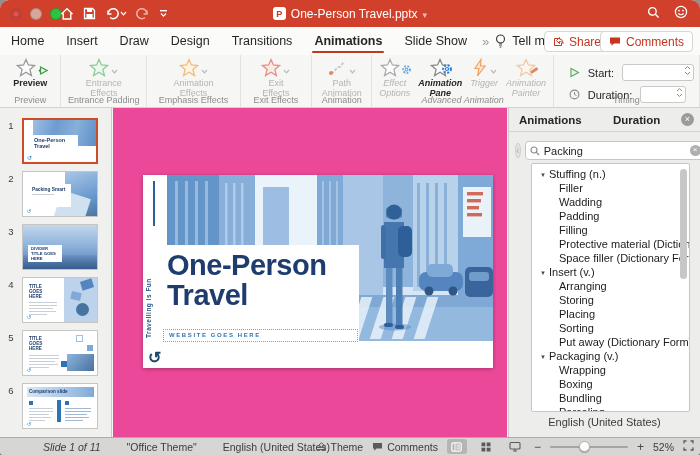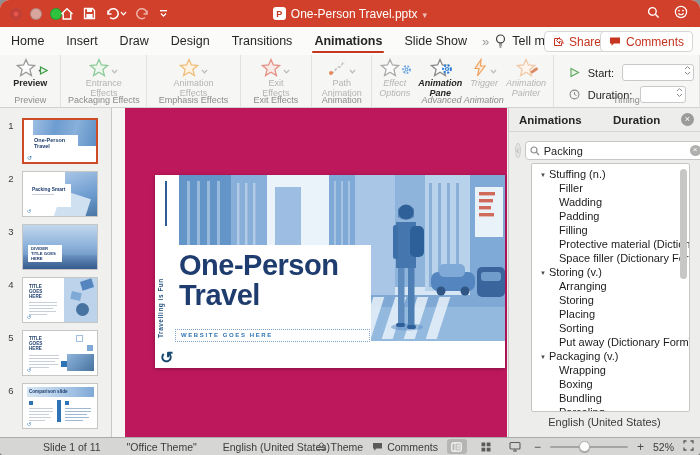--- a/index.html
+++ b/index.html
@@ -58,21 +58,21 @@
   
   .slides-panel { position:absolute; top:108px; left:0; width:112px; bottom:18px; background:#F0F0EF; border-right:1px solid #C9C9C8; overflow:hidden; padding-top:10px; }
   .thumb-row { display:flex; margin-bottom:7px; }
   .thumb-num { width:22px; text-align:center; font-size:9.5px; color:#3A3A3A; padding-top:2px; }
   .thumb { position:relative; width:76px; height:46px; background:#fff; border:1px solid #C6C6C5; overflow:hidden; }
   .thumb.sel { border:2px solid #CD4B27; }
   .mi { position:absolute; }
   .mi-line { height:1px; background:#C9CFD8; }
   .mi-title { font-weight:bold; color:#1E3C6E; }
 
-  .canvas { position:absolute; top:108px; left:113px; right:193px; bottom:18px; background:#be185d;margin-left:12px; }
+  .canvas { position:absolute; top:108px; left:113px; right:193px; bottom:18px; background:#ec4899; }
   .slide { position:absolute; left:30px; top:67px; width:350px; height:193px; background:#fff; box-shadow:0 1px 4px rgba(0,0,0,.3); }
   .s-line { position:absolute; left:10px; top:6px; width:2px; height:45px; background:#2E5E96; }
   .s-side { position:absolute; left:2px; top:68px; height:95px; writing-mode:vertical-rl; transform:rotate(180deg);
             font-size:6.5px; font-weight:bold; color:#24507E; letter-spacing:.5px; }
   .s-photo { position:absolute; left:24px; top:0; width:326px; height:166px; }
   .s-titlebox { position:absolute; left:19px; top:70px; width:197px; height:97px; background:#fff; padding:5px 0 0 5px; }
   .s-title { font-size:29px; line-height:30px; font-weight:bold; color:#1E3C6E; letter-spacing:-.5px; }
   .s-web { position:absolute; left:20px; top:154px; width:195px; height:13px; border:1px dotted #7FA3C8;
            font-size:6px; font-weight:bold; letter-spacing:1.6px; color:#2E74B5; line-height:11px; padding-left:5px; }
   .s-logo { position:absolute; left:5px; top:173px; font-size:16px; font-weight:bold; color:#17486F; }
@@ -97,21 +97,21 @@
   .th-row.h .tri { font-size:6px; color:#4A4A4A; margin-right:3px; vertical-align:1px; }
   .th-row.i { padding-left:27px; }
   .th-scroll { position:absolute; top:5px; right:2px; width:7px; height:110px; border-radius:4px; background:#C7C7C6; }
   .side-lang { position:absolute; bottom:9px; left:0; right:0; text-align:center; font-size:11px; color:#3A3A3A; }
 
   
   .statusbar { position:absolute; bottom:0; left:0; right:0; height:18px; background:#D6D6D4; border-top:1px solid #ABABA9;
                display:flex; align-items:center; font-size:10.5px; color:#3C3C3C; }
   .sb-left { display:flex; align-items:center; }
   .sb-it { margin-left:26px; }
-  .sb-it.first { margin-left:43px; }
+  .sb-it.first { margin-left:43px;font-style:italic; }
   .sb-right { position:absolute; right:6px; display:flex; align-items:center; gap:9px; }
   .sb-btn { display:flex; align-items:center; gap:4px; }
   .viewbtn { width:20px; height:15px; border-radius:3px; display:flex; align-items:center; justify-content:center; }
   .viewbtn.on { background:#B5B5B3; }
   .zslider { position:relative; width:78px; height:11px; }
   .ztrack { position:absolute; top:5px; left:0; right:0; height:2px; background:#A5A5A3; border-radius:1px; }
   .zthumb { position:absolute; top:0; left:29px; width:11px; height:11px; border-radius:50%; background:#FDFDFD; border:1px solid #B0B0AE; box-shadow:0 1px 1px rgba(0,0,0,.25); }
 </style>
 </head>
 <body>
@@ -236,21 +236,21 @@
         <span class="ric">
           <svg width="20" height="20" viewBox="0 0 20 20">
               <path d="M10 1.5 L12.4 7 L18.5 7.6 L13.9 11.6 L15.4 17.5 L10 14.2 L4.6 17.5 L6.1 11.6 L1.5 7.6 L7.6 7 Z" fill="#EDF7EE" stroke="#8FCB99" stroke-width="1.3"></path>
             </svg>
           <span class="chev"><svg width="7" height="5" viewBox="0 0 7 5">
                 <path d="M1 1 L3.5 3.8 L6 1" fill="none" stroke="#B9B9B9" stroke-width="1.2"></path>
               </svg></span>
         </span>
         <span class="rlbl"><span>Entrance</span><br><span>Effects</span></span>
       </div>
-      <span class="rcaption">Packaging Effects</span>
+      <span class="rcaption">Entrance Padding</span>
     </div>
 
     <div class="rgroup" style="width:96px;">
       <div class="rbtn dis">
         <span class="ric">
           <svg width="20" height="20" viewBox="0 0 20 20">
               <path d="M10 1.5 L12.4 7 L18.5 7.6 L13.9 11.6 L15.4 17.5 L10 14.2 L4.6 17.5 L6.1 11.6 L1.5 7.6 L7.6 7 Z" fill="#FCF3E3" stroke="#EFBE7B" stroke-width="1.3"></path>
             </svg>
           <span class="chev"><svg width="7" height="5" viewBox="0 0 7 5">
                 <path d="M1 1 L3.5 3.8 L6 1" fill="none" stroke="#B9B9B9" stroke-width="1.2"></path>
@@ -610,21 +610,21 @@
       </span>
     </div>
     <div class="th-list">
       <div class="th-row h"><span class="tri">▼</span><span>Stuffing (n.)</span></div>
       <div class="th-row i">Filler</div>
       <div class="th-row i">Wadding</div>
       <div class="th-row i">Padding</div>
       <div class="th-row i">Filling</div>
       <div class="th-row i">Protective material (Diction...</div>
       <div class="th-row i">Space filler (Dictionary Form)</div>
-      <div class="th-row h"><span class="tri">▼</span><span>Storing (v.)</span></div>
+      <div class="th-row h"><span class="tri">▼</span><span>Insert (v.)</span></div>
       <div class="th-row i">Arranging</div>
       <div class="th-row i">Storing</div>
       <div class="th-row i">Placing</div>
       <div class="th-row i">Sorting</div>
       <div class="th-row i">Put away (Dictionary Form)</div>
       <div class="th-row h"><span class="tri">▼</span><span>Packaging (v.)</span></div>
       <div class="th-row i">Wrapping</div>
       <div class="th-row i">Boxing</div>
       <div class="th-row i">Bundling</div>
       <div class="th-row i">Parceling</div>

